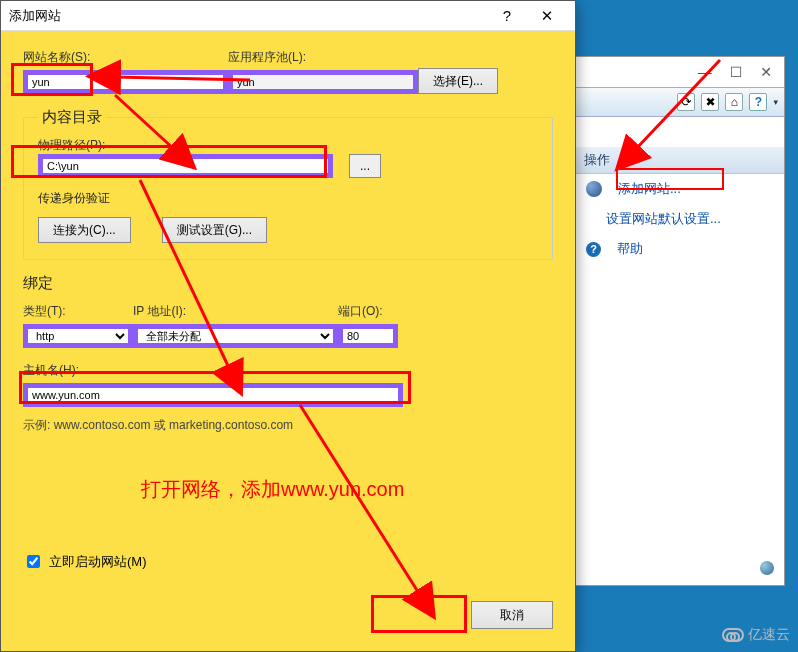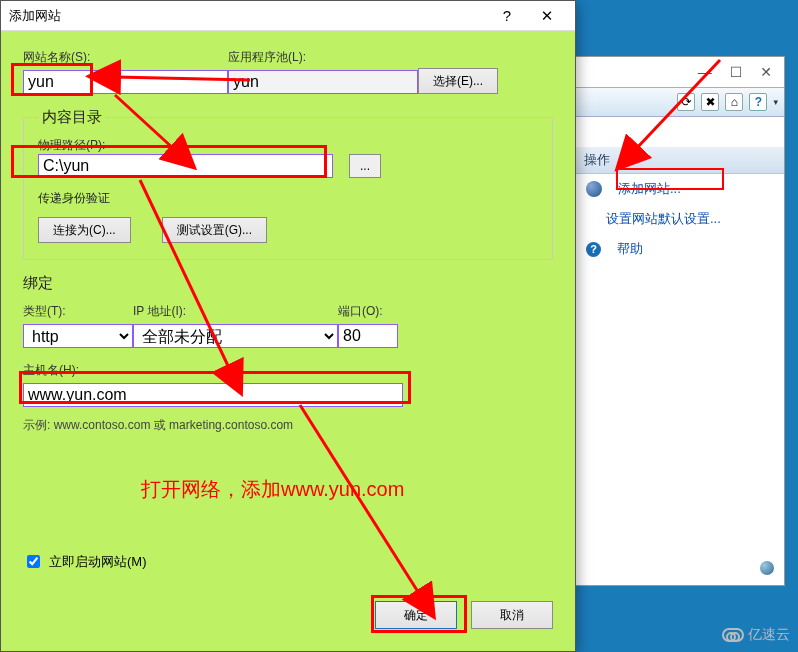--- a/index.html
+++ b/index.html
@@ -7,29 +7,29 @@
 .bg-panel { position: absolute; left: 575px; top: 56px; width: 210px; height: 530px; background: #fff; border: 1px solid #999; }
 .bg-titlebar { height: 30px; background: #fff; display: flex; justify-content: flex-end; align-items: center; gap: 18px; padding-right: 12px; font-size: 14px; color: #555; }
 .bg-toolbar { height: 30px; background: linear-gradient(#f5f9fc,#d2e5f3); border-top:1px solid #aac; border-bottom:1px solid #aac; display:flex; align-items:center; justify-content:flex-end; gap:6px; padding:0 6px; }
 .tb-btn { width:18px; height:18px; display:flex; align-items:center; justify-content:center; font-size:12px; border:1px solid #8aa; background:#fff; border-radius:2px; }
 .tb-btn.help { color:#1a6db3; font-weight:bold; border-color:#7aa; }
 .actions-hdr { background: linear-gradient(#e8f0f8,#d0dfee); color:#1e395b; font-size:13px; padding:4px 8px; border-bottom:1px solid #b8c8d8; }
 .action-link { display:flex; align-items:center; gap:16px; padding:6px 10px; font-size:13px; color:#0a4fae; cursor:pointer; }
 .globe-ic { width:16px; height:16px; border-radius:50%; background: radial-gradient(circle at 30% 30%, #8ad, #258); display:inline-block; }
 .help-ic { width:15px; height:15px; border-radius:50%; background:#1a6db3; color:#fff; font-size:11px; font-weight:bold; display:flex; align-items:center; justify-content:center; }
 .red-box-act { position:absolute; left:616px; top:168px; width:108px; height:22px; border:2px solid red; pointer-events:none; }
-.dialog { position:absolute; left:0; top:0; width:576px; height:652px; background:#bef264; border:1px solid #555; box-shadow: 3px 3px 12px rgba(0,0,0,.3); }
+.dialog { position:absolute; left:0; top:0; width:576px; height:652px; background:#fde047; border:1px solid #555; box-shadow: 3px 3px 12px rgba(0,0,0,.3); }
 .dlg-titlebar { height:30px; background:#fff; border-bottom:1px solid #ddd; display:flex; align-items:center; padding:0 8px; font-size:13px; }
 .dlg-titlebar .spacer { flex:1; }
 .dlg-ctrl { width:40px; height:28px; display:flex; align-items:center; justify-content:center; font-size:15px; cursor:pointer; }
 .dlg-body { padding: 18px 22px 0 22px; font-size:13px; color:#222; position:relative; }
 .row { display:flex; margin-bottom:6px; }
 .col { display:flex; flex-direction:column; }
 label.fl { font-size:12px; margin-bottom:4px; color:#333; }
-input.txt, select.sel { height:24px; border:1px solid #8b5cf6; padding:0 4px; font-size:16px; background:#fff; }
+input.txt, select.sel { height:24px; border:5px solid #8b5cf6; padding:0 4px; font-size:11px; background:#fff; }
 .btn { height:26px; padding:1px 14px; background: linear-gradient(#efefef,#e3e3e3); border:1px solid #8a8a8a; font-size:12px; cursor:pointer; }
 fieldset.grp { border:1px solid #c9c9c9; border-radius:2px; margin: 14px 0 0 0; padding: 10px 14px 16px 14px; }
 legend { font-size:15px; padding:0 4px; }
 .browse-btn { width:32px; height:24px; border:1px solid #888; background:#efefef; font-size:12px; cursor:pointer; display:flex;align-items:center;justify-content:center;}
 .example { font-size:12px; color:#444; margin-top:10px; }
 .annot { position:absolute; color:red; font-size:20px; font-weight:400; left:140px; top:445px; pointer-events:none;}
 .chk-row { position:absolute; left:22px; bottom:80px; font-size:13px; display:flex; align-items:center; gap:6px;}
 .footer { position:absolute; right:22px; bottom:22px; display:flex; gap:14px; }
 .footer .btn { width:82px; height:28px; }
 .red-hl { position:absolute; border:3px solid red; pointer-events:none; }
@@ -134,21 +134,20 @@
 
     <div class="annot">打开网络，添加www.yun.com</div>
   </div>
 
   <div class="chk-row">
     <input type="checkbox" checked="" style="">
     <span>立即启动网站(M)</span>
   </div>
 
   <div class="footer">
-    <button class="btn" style="border:1px solid #1e6fbf;">确定</button>
     <button class="btn">取消</button>
   </div>
 
   <div class="red-hl" style="left:10px; top:62px; width:82px; height:33px;"></div>
   <div class="red-hl" style="left:10px; top:144px; width:316px; height:33px;"></div>
   <div class="red-hl" style="left:18px; top:370px; width:392px; height:33px;"></div>
   <div class="red-hl" style="left:370px; top:594px; width:96px; height:38px;"></div>
 </div>
 
 <svg class="arrows">

